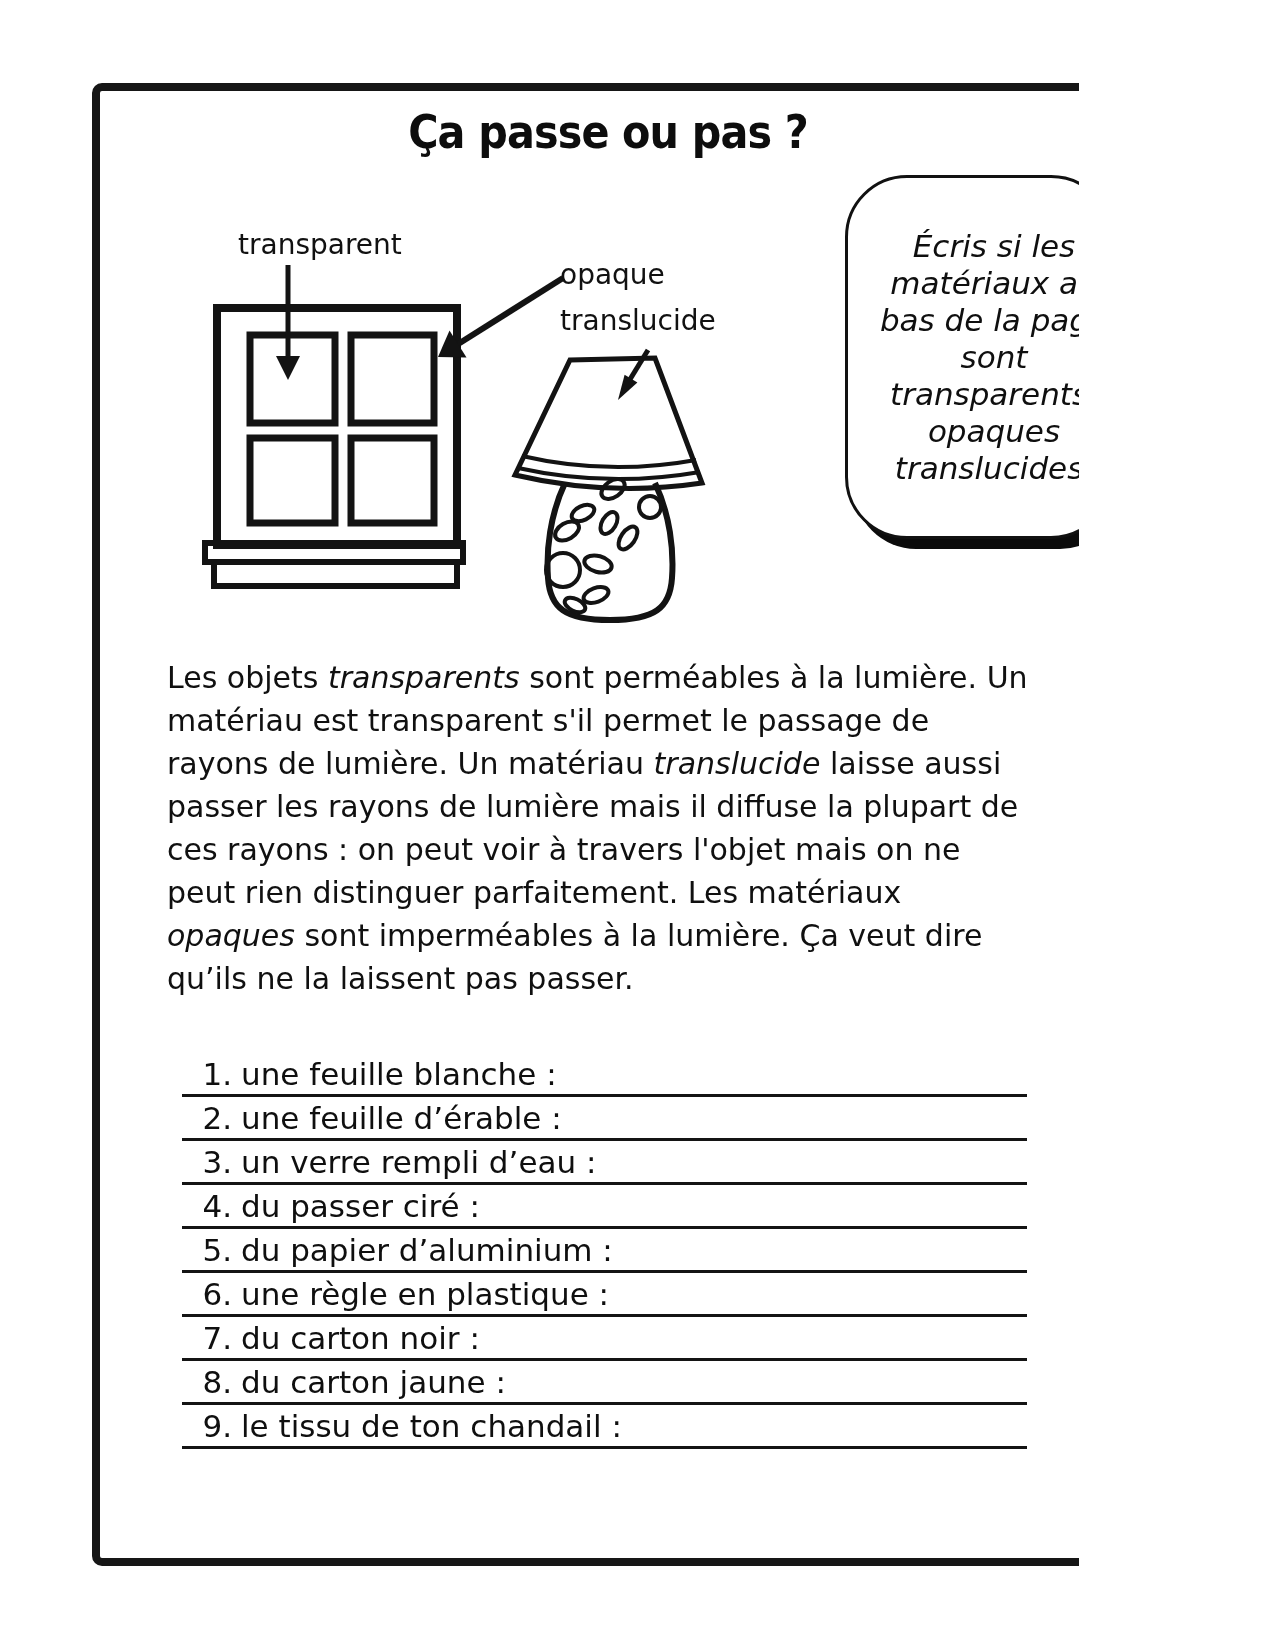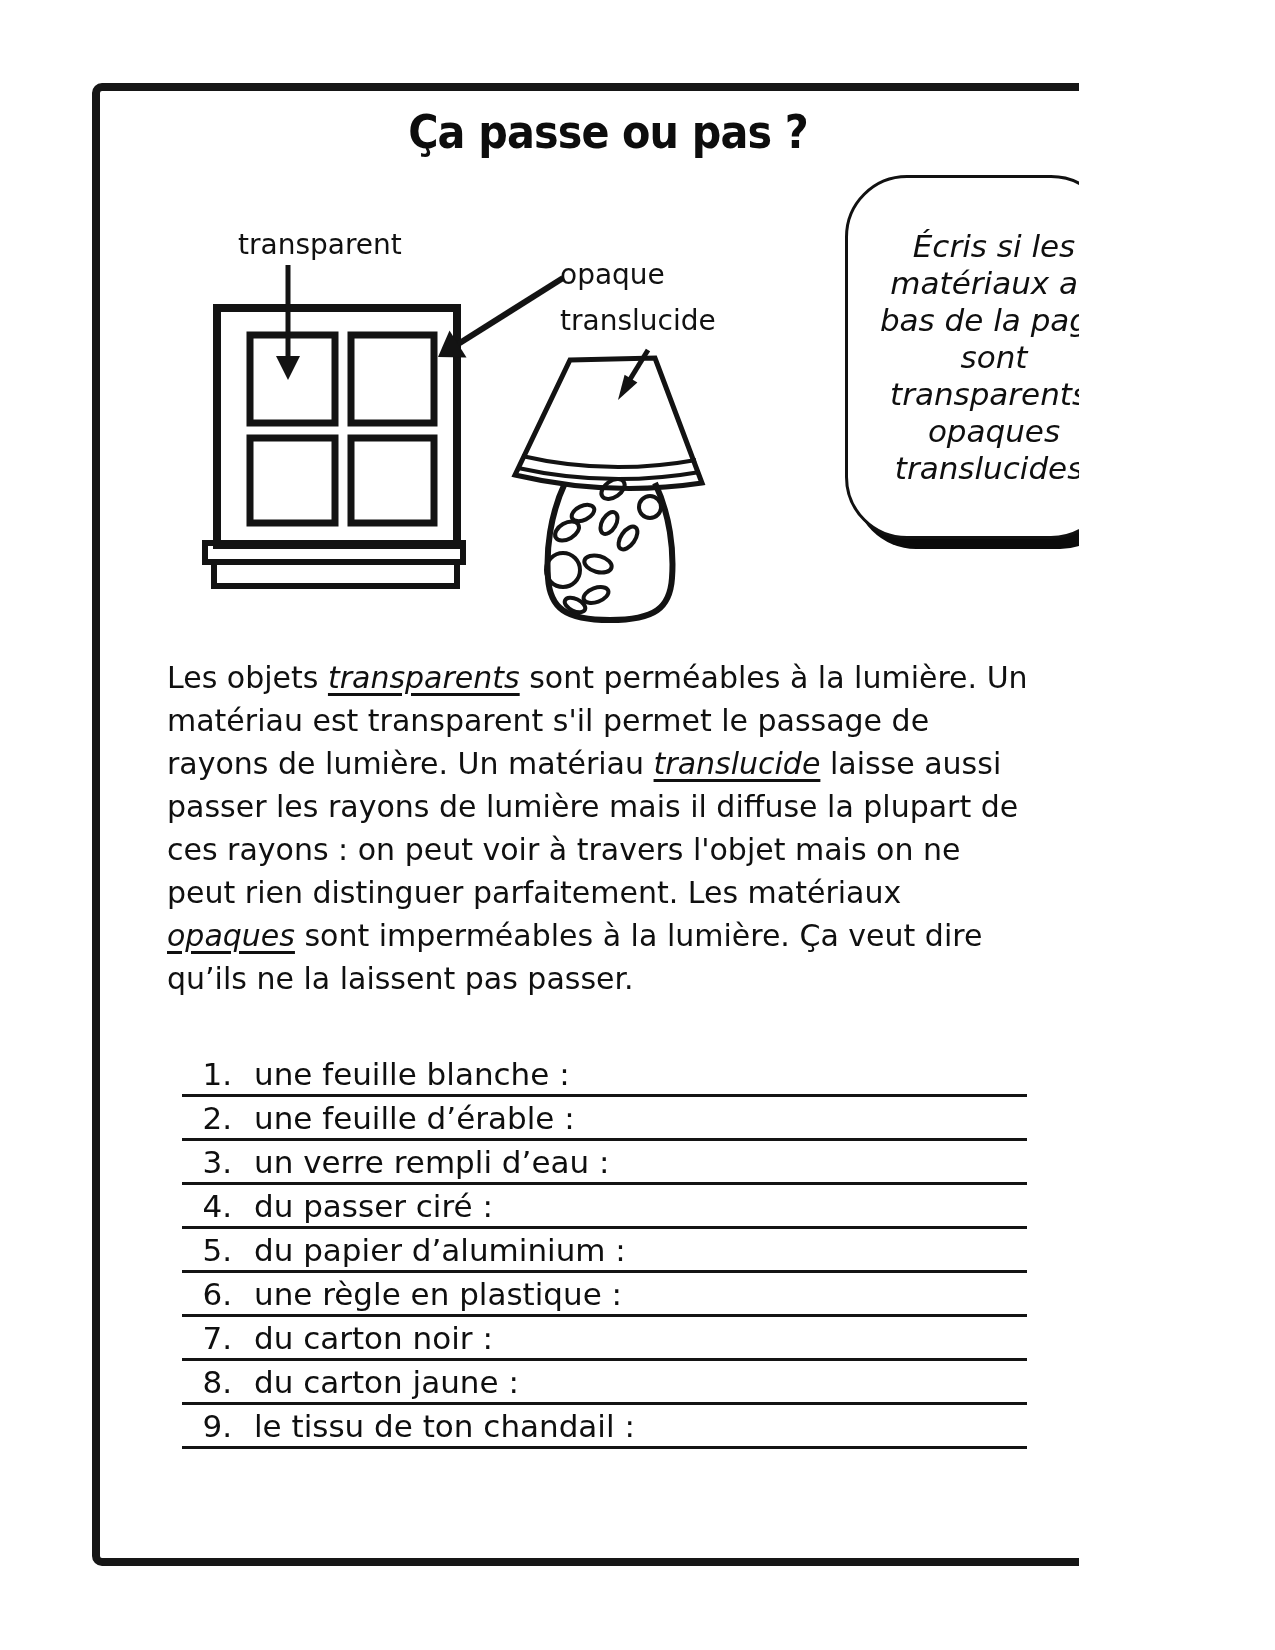--- a/index.html
+++ b/index.html
@@ -33,31 +33,31 @@
   .bubble-text {
     width:232px; text-align:center; font-size:31px; line-height:37px;
     font-style:italic; color:#0f0f0f;
   }
   .paragraph {
     position:absolute; left:167px; top:656px; width:868px;
     font-size:30px; line-height:43px; color:#101010;
   }
   .paragraph .term {
     font-style:italic;
-    text-decoration:underline; text-decoration-thickness:2.5px; text-underline-offset:5px;
+    text-decoration-thickness:2.5px; text-underline-offset:5px;
   }
   .materials { position:absolute; left:182px; top:1053px; width:845px; }
   .mat-row {
     height:44px; border-bottom:3px solid #141414;
     display:flex; align-items:flex-end; font-size:31px; line-height:40px;
     color:#0f0f0f; margin-bottom:0;
   }
   .mat-row + .mat-row { margin-top:0; }
   .mat-num { width:50px; text-align:right; flex:0 0 auto; }
-  .mat-label { margin-left:22px; flex:0 0 auto; white-space:nowrap; }
+  .mat-label { margin-left:9px; flex:0 0 auto; white-space:nowrap; }
   .mat-blank { flex:1 1 auto; height:100%; }
   .page-ring {
     position:absolute; left:1091px; top:1481px; width:90px; height:75px;
     border:3px solid #0d0d0d; border-radius:50%; background:transparent;
   }
   .page-badge {
     position:absolute; left:1082px; top:1473px; width:90px; height:75px;
     background:#0d0d0d; border-radius:50%; color:#ffffff;
     display:flex; align-items:center; justify-content:center;
     font-size:38px;

